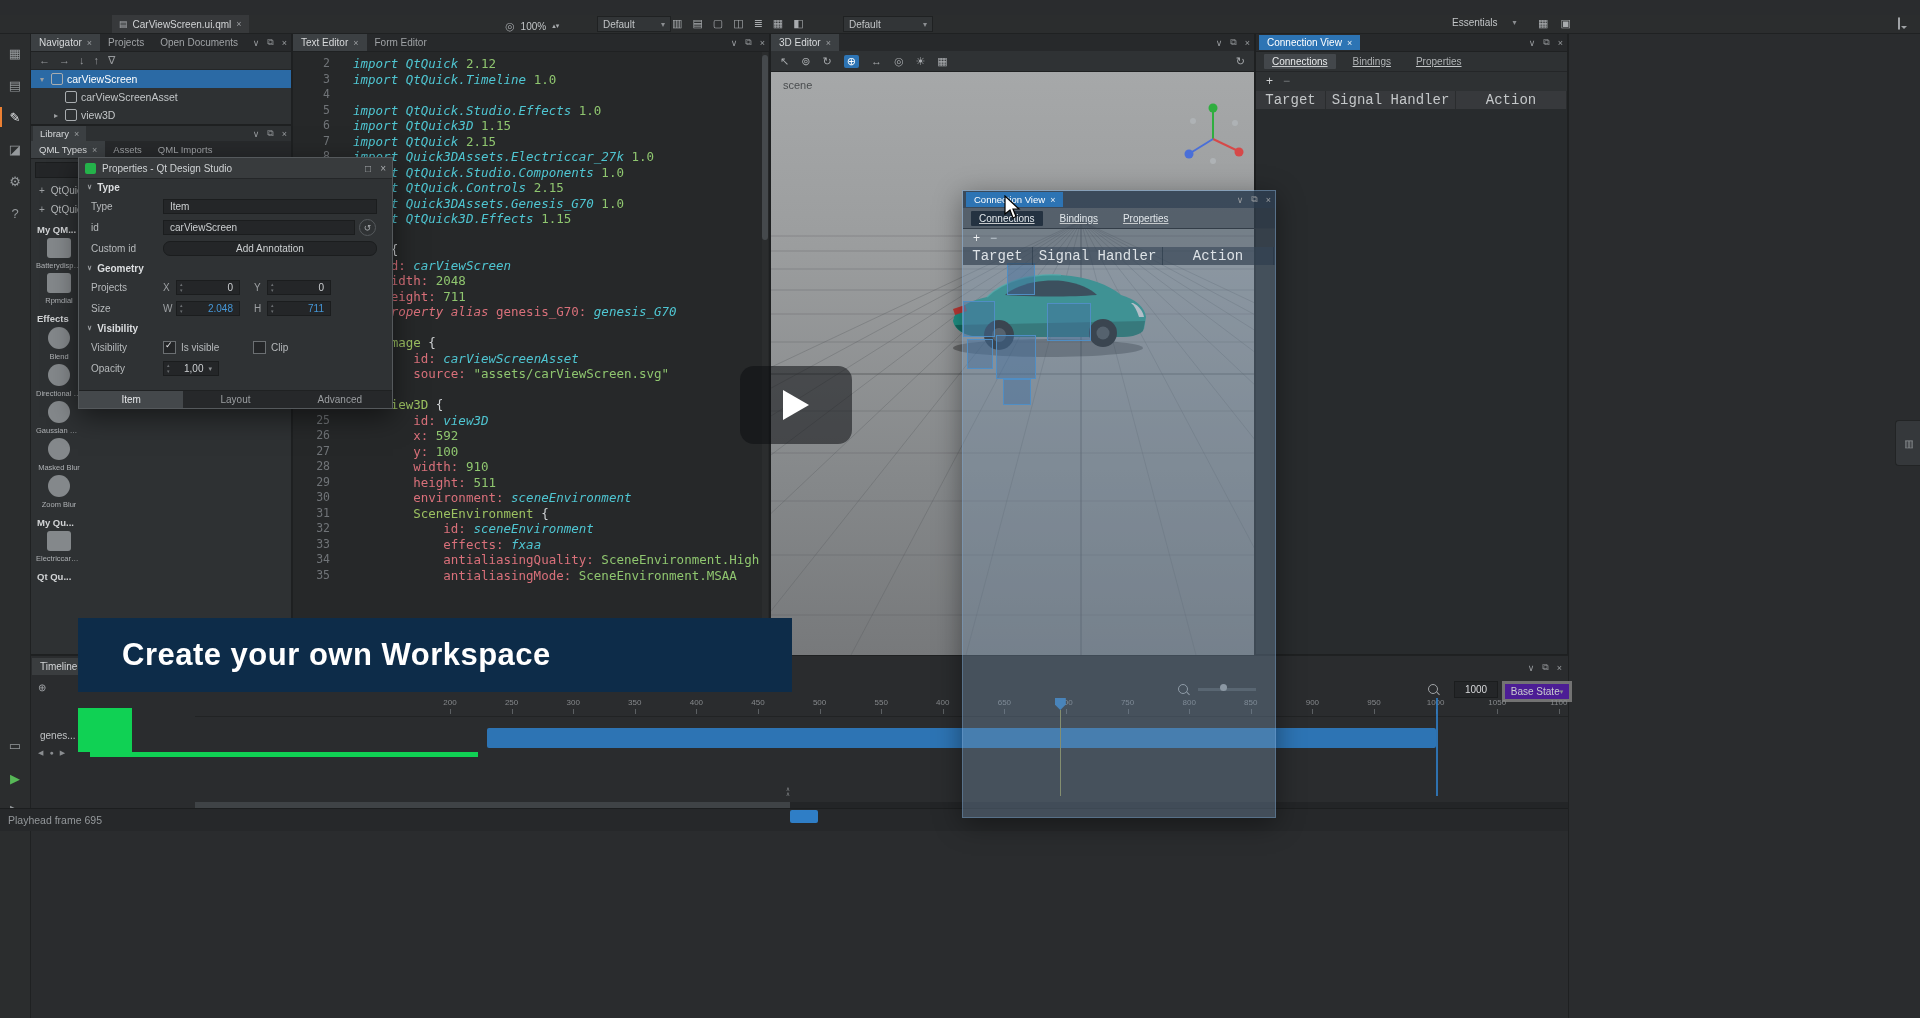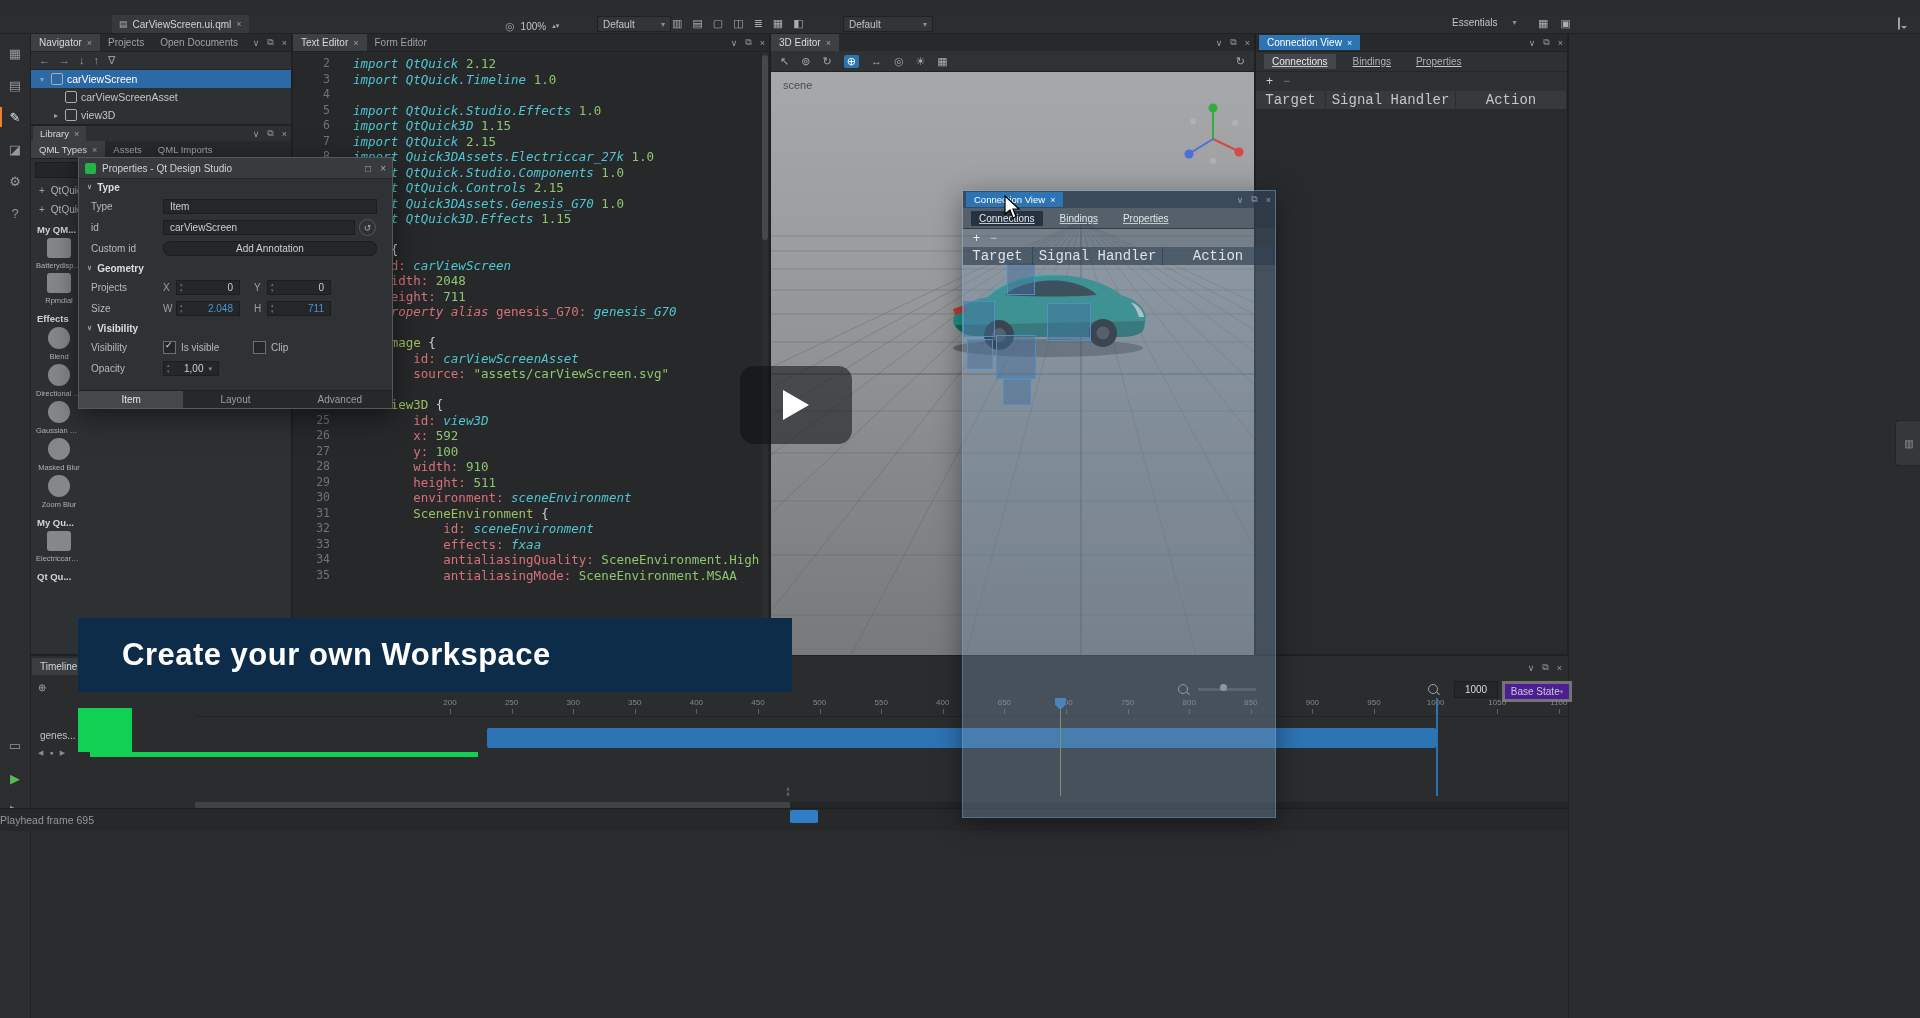--- a/index.html
+++ b/index.html
@@ -154,21 +154,21 @@
   #playhead-marker{position:absolute;top:42px;width:11px;height:12px;background:#2f7ec6;
                    clip-path:polygon(0 0,100% 0,100% 55%,50% 100%,0 55%);}
   #playhead-line{position:absolute;top:54px;width:1px;height:86px;background:#8f8f4e;}
   #end-line{position:absolute;top:42px;width:2px;height:98px;background:#2f7ec6;opacity:.85;}
   .tl-scroll{position:absolute;left:165px;top:146px;width:1373px;height:7px;background:#232527;}
   .tl-thumb{position:absolute;left:0;top:0;width:595px;height:7px;background:#3f4346;}
   .chev2{position:absolute;left:745px;top:131px;width:26px;height:11px;color:#85888b;font-size:6px;
          text-align:center;line-height:5px;}
   #statusbar{left:0;top:808px;width:1568px;height:22px;background:#26282a;border-top:1px solid #1c1e1f;
              display:flex;align-items:center;z-index:5;}
-  #statusbar span{font-size:10.5px;color:#94989b;}
+  #statusbar span{padding-left:8px;font-size:10.5px;color:#94989b;}
   #blue-thumb{left:790px;top:810px;width:28px;height:13px;background:#2f7ec6;border-radius:2px;z-index:6;}
   
   #floating-panel{left:962px;top:190px;width:314px;height:628px;z-index:50;
                   border:1px solid rgba(120,160,200,.6);box-shadow:0 6px 26px rgba(0,0,0,.4);box-sizing:border-box;}
   .fp-title{position:absolute;left:0;top:0;right:0;height:17px;background:rgba(45,62,80,.88);display:flex;}
   .fp-title .tab{height:15px;margin:1px 0 0 3px;font-size:9.5px;}
   .fp-subtabs{position:absolute;left:0;top:17px;right:0;height:20px;background:rgba(52,66,82,.68);
               display:flex;align-items:center;gap:9px;padding-left:8px;font-size:10px;}
   .fp-subtabs .subtab{color:#e2e7eb;}
   .fp-subtabs .subtab.active{background:rgba(28,42,58,.85);}

